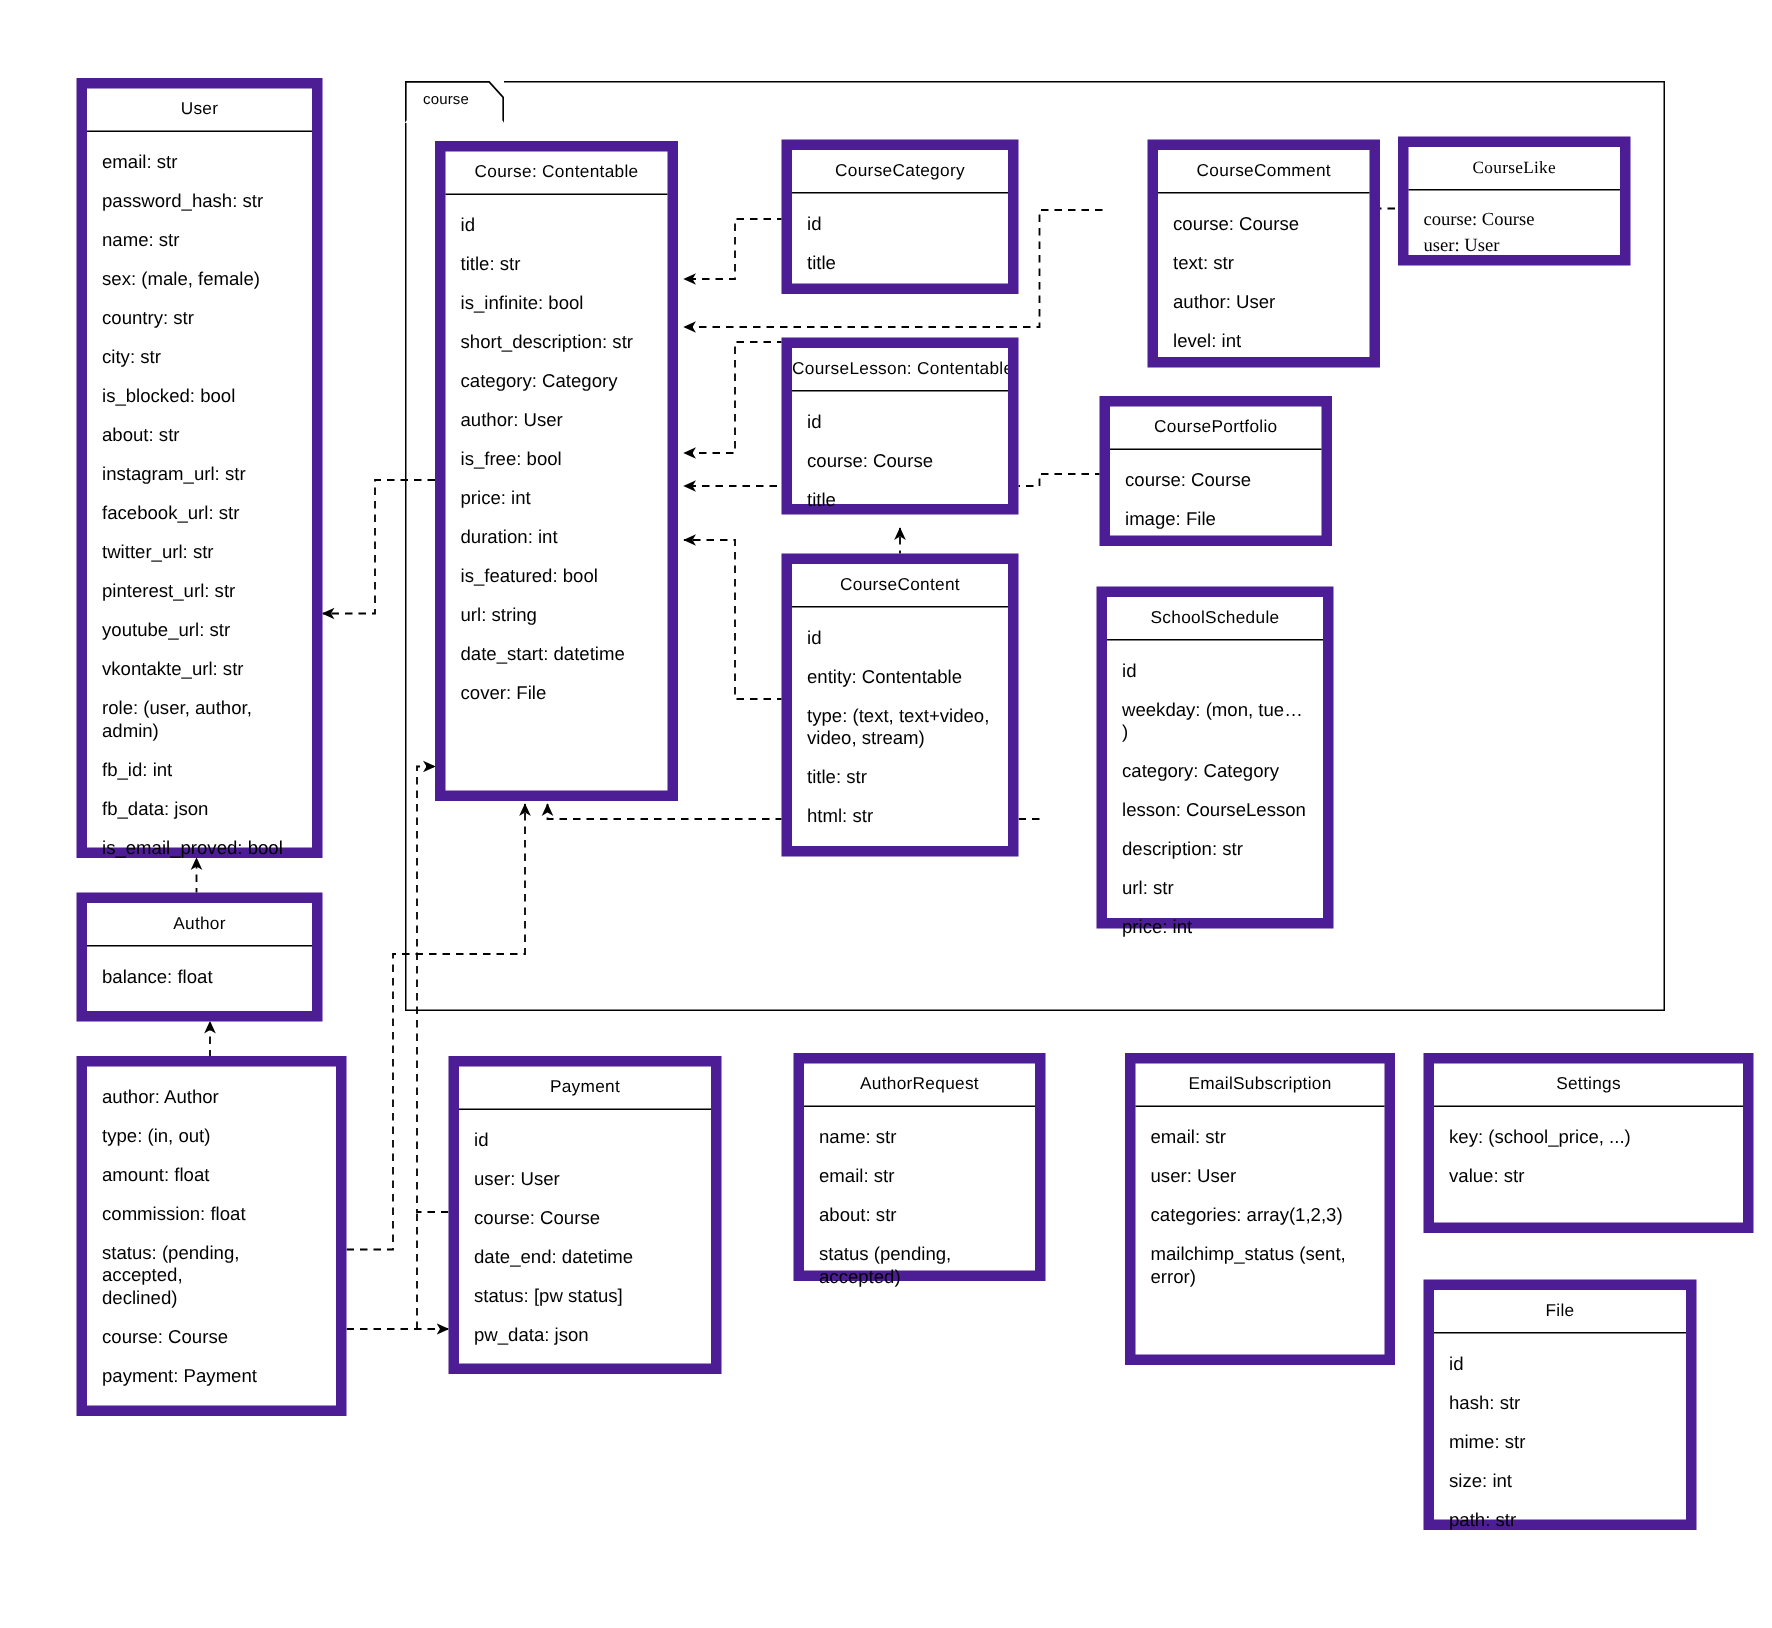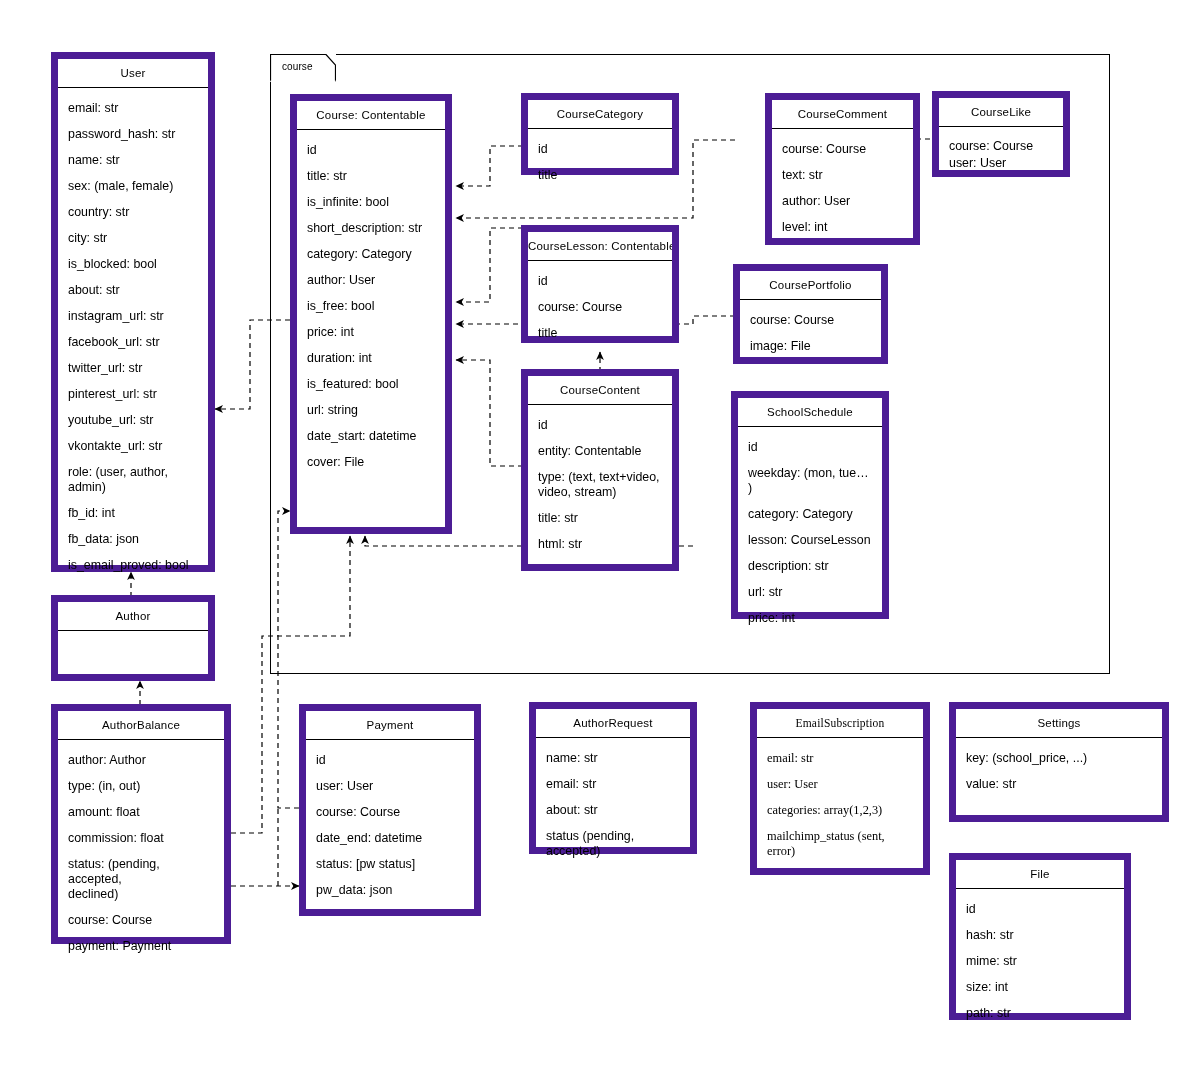--- a/index.html
+++ b/index.html
@@ -95,24 +95,26 @@
       <div class="attr">vkontakte_url: str</div>
       <div class="attr">role: (user, author, admin)</div>
       <div class="attr">fb_id: int</div>
       <div class="attr">fb_data: json</div>
       <div class="attr">is_email_proved: bool</div>
     </div>
   </div>
 
   <div class="cls" style="left:51px;top:595px;width:164px;height:86px;">
     <div class="cls-title">Author</div>
+    <div class="cls-body">
+      <div class="attr">balance: float</div>
+    </div>
   </div>
 
   <div class="cls" style="left:51px;top:704px;width:180px;height:240px;">
-    <div class="cls-title">AuthorBalance</div>
     <div class="cls-body">
       <div class="attr">author: Author</div>
       <div class="attr">type: (in, out)</div>
       <div class="attr">amount: float</div>
       <div class="attr">commission: float</div>
       <div class="attr">status: (pending, accepted,
 declined)</div>
       <div class="attr">course: Course</div>
       <div class="attr">payment: Payment</div>
     </div>
@@ -130,21 +132,21 @@
       <div class="attr">is_free: bool</div>
       <div class="attr">price: int</div>
       <div class="attr">duration: int</div>
       <div class="attr">is_featured: bool</div>
       <div class="attr">url: string</div>
       <div class="attr">date_start: datetime</div>
       <div class="attr">cover: File</div>
     </div>
   </div>
 
-  <div class="cls" style="left:521px;top:93px;width:158px;height:82px;">
+  <div class="cls" style="left:521px;top:93px;width:158px;height:103px;">
     <div class="cls-title">CourseCategory</div>
     <div class="cls-body">
       <div class="attr">id</div>
       <div class="attr">title</div>
     </div>
   </div>
 
   <div class="cls" style="left:521px;top:225px;width:158px;height:118px;">
     <div class="cls-title">CourseLesson: Contentable</div>
     <div class="cls-body">
@@ -169,21 +171,21 @@
   <div class="cls" style="left:733px;top:93px;width:155px;height:152px;margin-left:32px;">
     <div class="cls-title">CourseComment</div>
     <div class="cls-body">
       <div class="attr">course: Course</div>
       <div class="attr">text: str</div>
       <div class="attr">author: User</div>
       <div class="attr">level: int</div>
     </div>
   </div>
 
-  <div class="cls" style="left:932px;top:91px;width:138px;height:86px;">
+  <div class="cls" style="left:932px;top:91px;width:155px;height:86px;font-family:Liberation Serif, serif;">
     <div class="cls-title">CourseLike</div>
     <div class="cls-body tight">
       <div class="attr">course: Course</div>
       <div class="attr">user: User</div>
     </div>
   </div>
 
   <div class="cls" style="left:733px;top:264px;width:155px;height:100px;">
     <div class="cls-title">CoursePortfolio</div>
     <div class="cls-body">
@@ -220,21 +222,21 @@
   <div class="cls" style="left:529px;top:702px;width:168px;height:152px;">
     <div class="cls-title">AuthorRequest</div>
     <div class="cls-body">
       <div class="attr">name: str</div>
       <div class="attr">email: str</div>
       <div class="attr">about: str</div>
       <div class="attr">status (pending, accepted)</div>
     </div>
   </div>
 
-  <div class="cls" style="left:750px;top:702px;width:180px;height:173px;font-family:Liberation Serif, serif;">
+  <div class="cls" style="left:750px;top:702px;width:180px;height:208px;">
     <div class="cls-title">EmailSubscription</div>
     <div class="cls-body">
       <div class="attr">email: str</div>
       <div class="attr">user: User</div>
       <div class="attr">categories: array(1,2,3)</div>
       <div class="attr">mailchimp_status (sent, error)</div>
     </div>
   </div>
 
   <div class="cls" style="left:949px;top:702px;width:220px;height:120px;">

